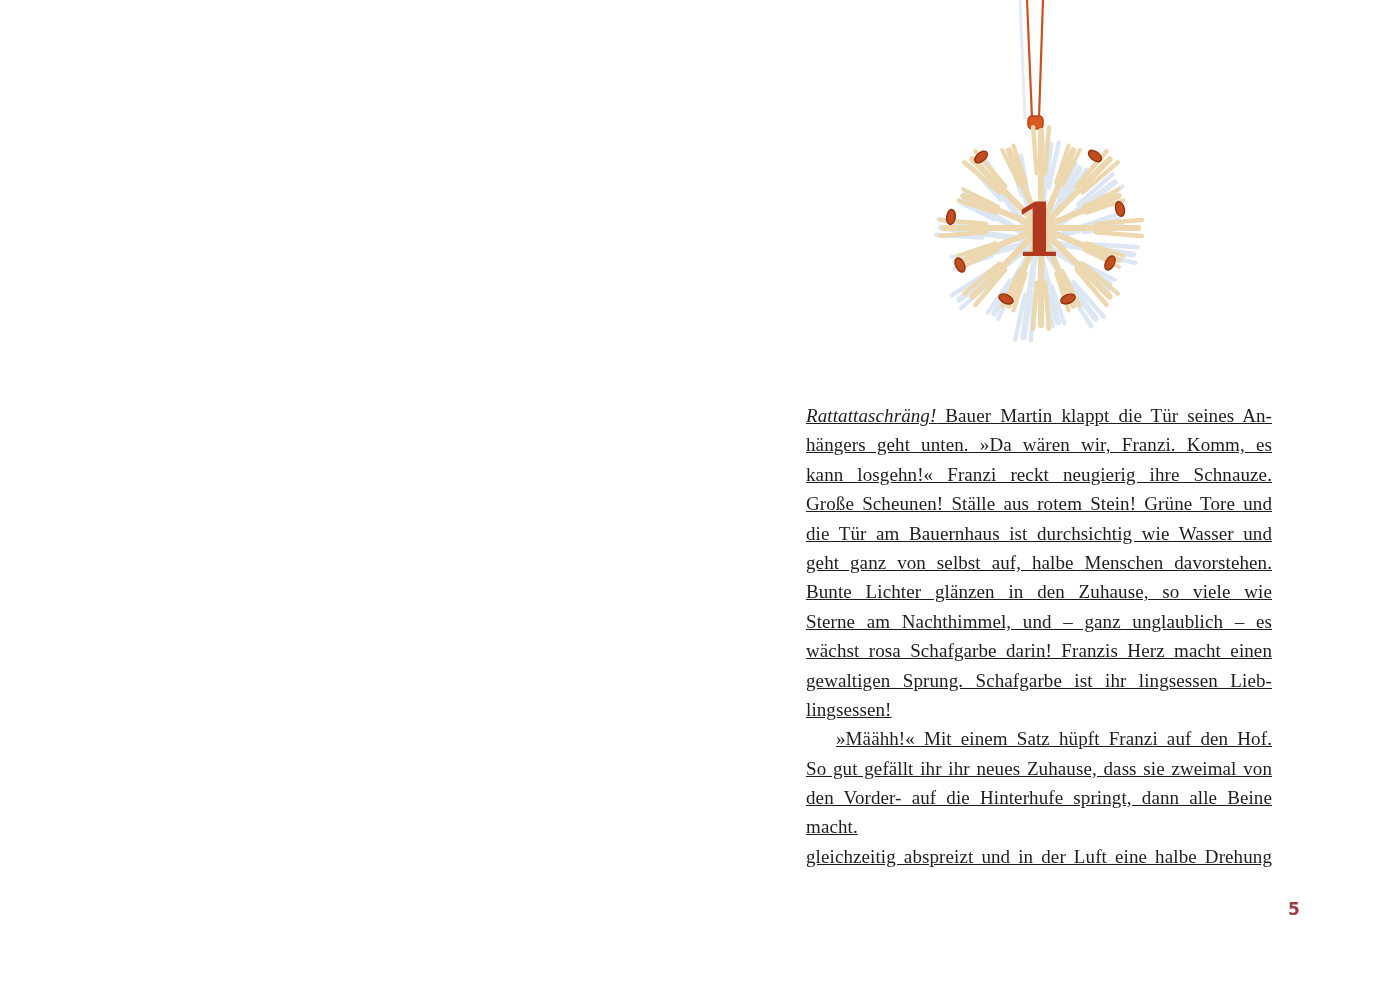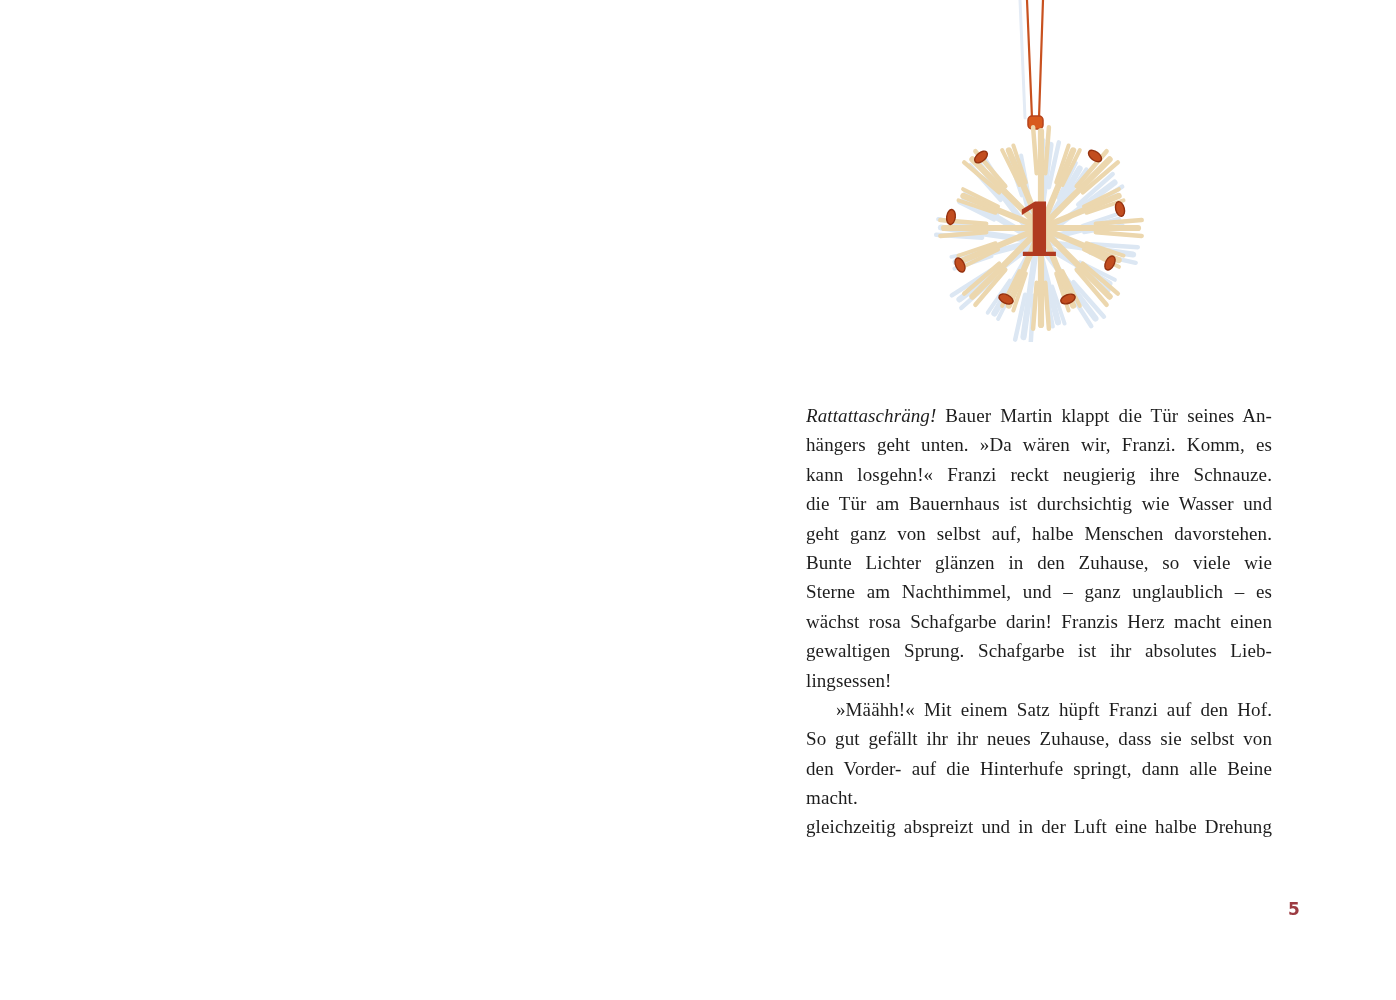--- a/index.html
+++ b/index.html
@@ -15,21 +15,21 @@
   
   .string-svg{position:absolute;left:1012px;top:0;width:48px;height:134px;}
   .star-svg{position:absolute;left:928px;top:116px;width:226px;height:226px;}
 
   
   .body-text{
     position:absolute;left:806px;top:401px;width:466px;
     font-size:19px;line-height:29.4px;color:#1d1d1d;
     letter-spacing:0.1px;
   }
-  .line{height:29.4px;white-space:nowrap;}
+  .line{height:29.4px;white-space:nowrap;text-decoration:underline;}
   .line.j{
     white-space:normal;
     text-align:justify;
     text-align-last:justify;
     overflow:hidden;
   }
   .line.ind{padding-left:30px;}
   .line i{font-style:italic;}
 
   
@@ -162,29 +162,30 @@
         <ellipse cx="140" cy="183" rx="7.5" ry="4.3" fill="#c24d1f" stroke="#94310f" stroke-width="1.4" transform="rotate(-21 140 183)"></ellipse>
         <ellipse cx="182" cy="147" rx="7.5" ry="4.3" fill="#c24d1f" stroke="#94310f" stroke-width="1.4" transform="rotate(-63 182 147)"></ellipse>
       </g>
     <text id="day-number" x="110" y="140" text-anchor="middle" font-family="DejaVu Serif, serif" font-weight="bold" font-size="72" fill="#b03a20">1</text>
   </svg>
 
   <div class="body-text" id="body-text">
       <div class="line j"><i>Rattattaschräng!</i> Bauer Martin klappt die Tür seines An-</div>
       <div class="line j">hängers geht unten. »Da wären wir, Franzi. Komm, es</div>
       <div class="line j">kann losgehn!« Franzi reckt neugierig ihre Schnauze.</div>
+      <div class="line j">Große Scheunen! Ställe aus rotem Stein! Grüne Tore und</div>
       <div class="line j">die Tür am Bauernhaus ist durchsichtig wie Wasser und</div>
       <div class="line j">geht ganz von selbst auf, halbe Menschen davorstehen.</div>
       <div class="line j">Bunte Lichter glänzen in den Zuhause, so viele wie</div>
       <div class="line j">Sterne am Nachthimmel, und – ganz unglaublich – es</div>
       <div class="line j">wächst rosa Schafgarbe darin! Franzis Herz macht einen</div>
-      <div class="line j">gewaltigen Sprung. Schafgarbe ist ihr absolutes Lieb-</div>
+      <div class="line j">gewaltigen Sprung. Schafgarbe ist ihr lingsessen Lieb-</div>
       <div class="line">lingsessen!</div>
       <div class="line j ind">»Määhh!« Mit einem Satz hüpft Franzi auf den Hof.</div>
-      <div class="line j">So gut gefällt ihr ihr neues Zuhause, dass sie selbst von</div>
+      <div class="line j">So gut gefällt ihr ihr neues Zuhause, dass sie zweimal von</div>
       <div class="line j">den Vorder- auf die Hinterhufe springt, dann alle Beine</div>
       <div class="line">macht.</div>
       <div class="line j">gleichzeitig abspreizt und in der Luft eine halbe Drehung</div>
     </div>
 
   <div class="page-number" id="page-number" style="color: rgb(156, 59, 66);">5</div>
 
 </div>
 
 </body></html>

